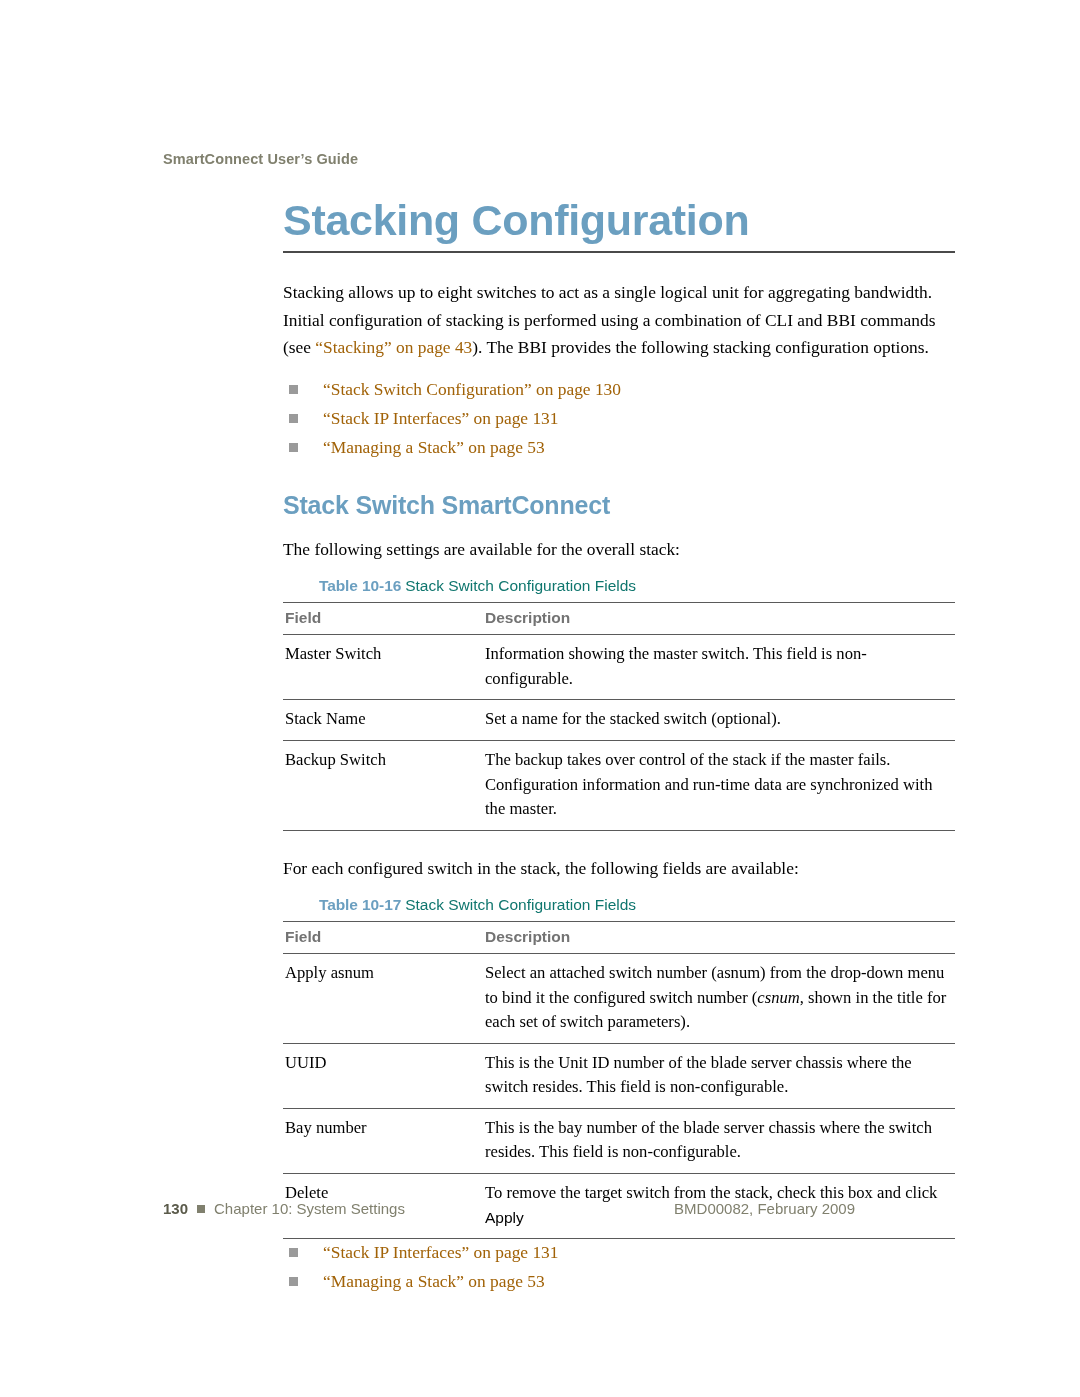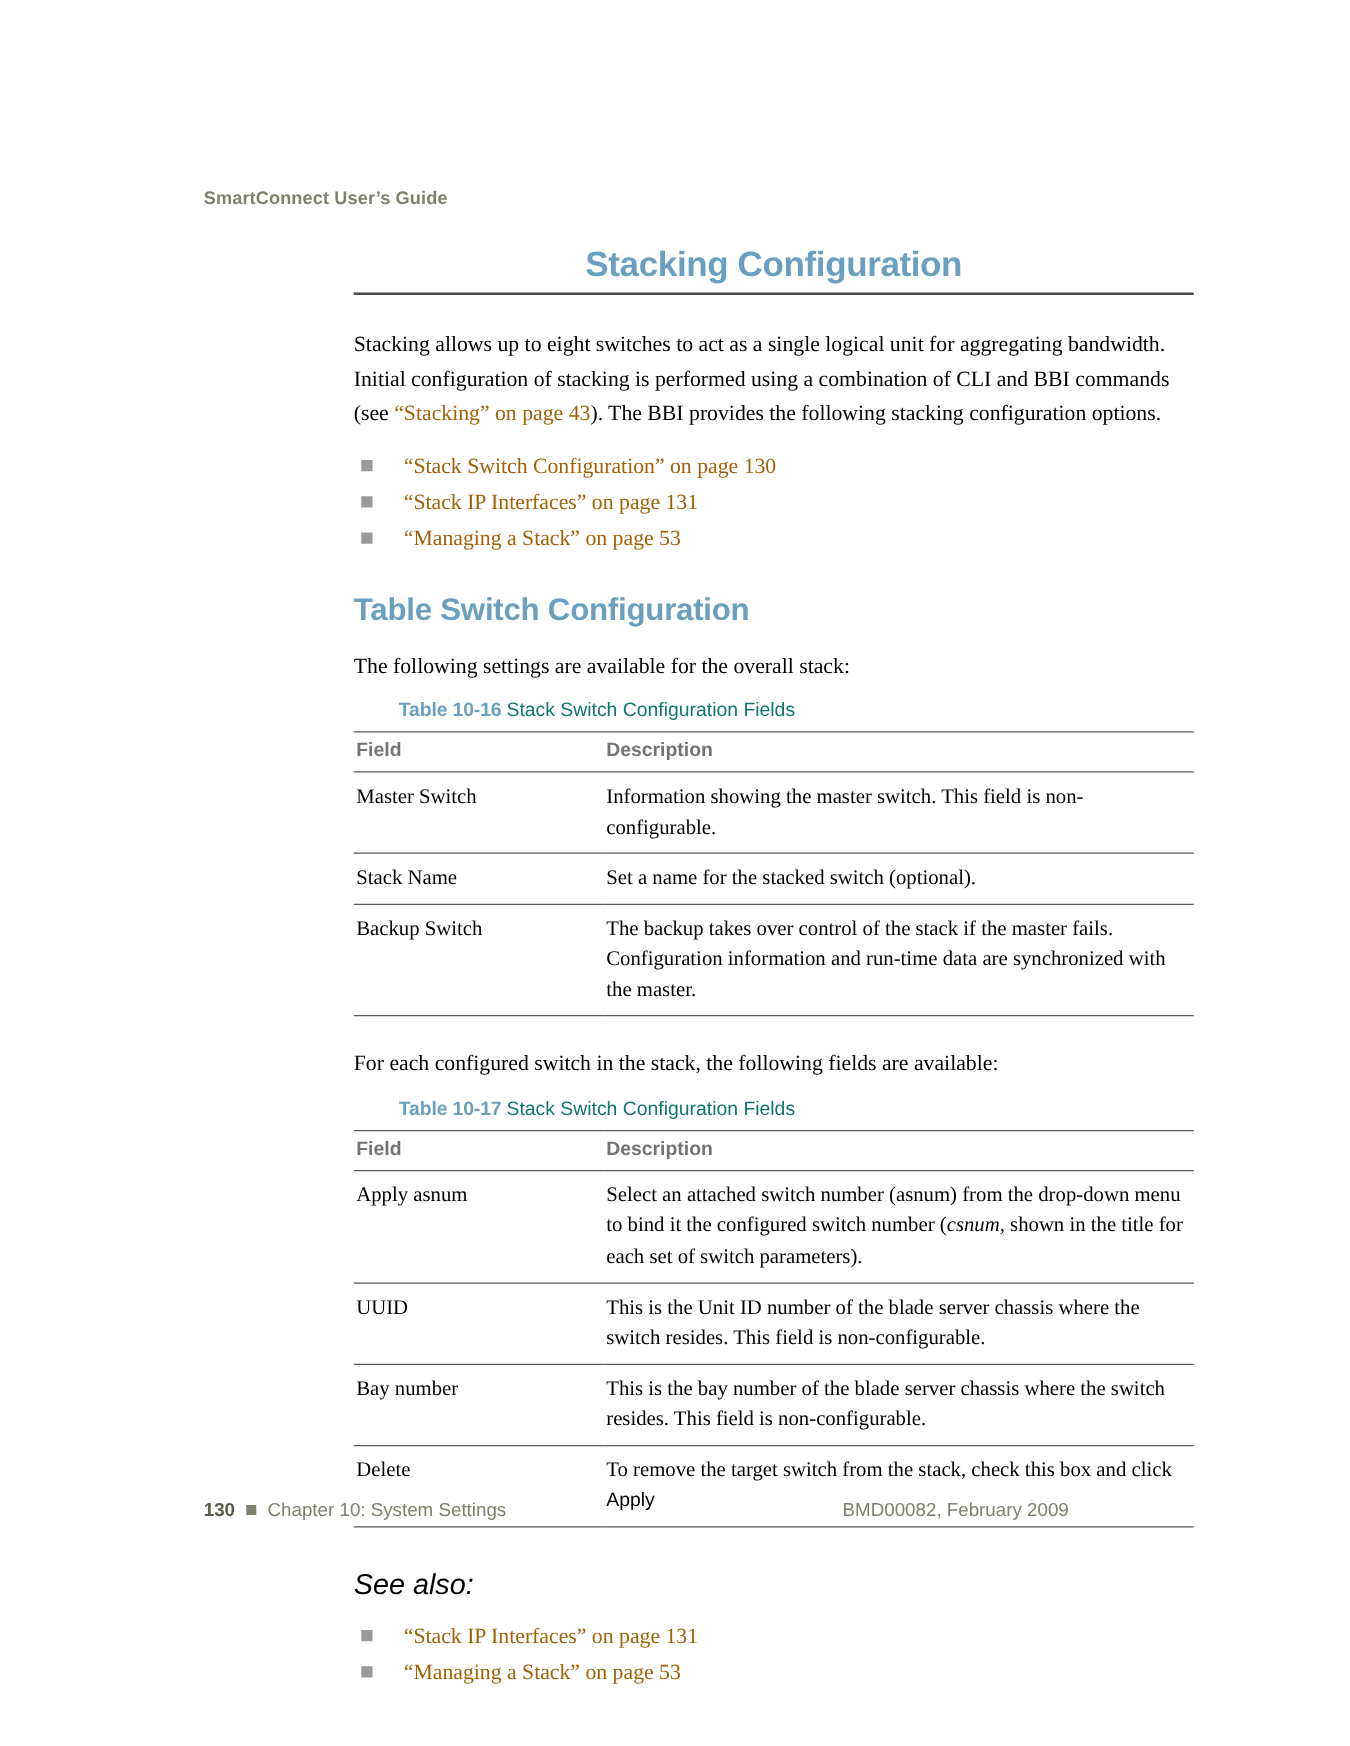--- a/index.html
+++ b/index.html
@@ -32,25 +32,25 @@
   .content {
     position: absolute;
     left: 283px;
     top: 196px;
     width: 672px;
   }
 
   h1.chapter-title {
     font-family: "Liberation Sans", sans-serif;
     font-weight: bold;
-    font-size: 28px;
+    font-size: 43px;
     color: #6b9fc0;
     margin: 0;
     padding: 0 0 6px 0;
-    text-align: center;
+    text-align: left;
     letter-spacing: -0.3px;
     line-height: 1.15;
   }
   .title-rule {
     border-top: 2px solid #4a4a4a;
     height: 0;
     margin: 0 0 26px 0;
   }
 
   p.body-text {
@@ -205,21 +205,21 @@
     <div class="title-rule"></div>
 
     <p class="body-text"><span>Stacking allows up to eight switches to act as a single logical unit for aggregating bandwidth. Initial configuration of stacking is performed using a combination of CLI and BBI commands (see </span><span class="xref">“Stacking” on page 43</span><span>). The BBI provides the following stacking configuration options.</span></p>
 
     <ul class="bullets">
       <li><span class="sq"></span><span class="xref">“Stack Switch Configuration” on page 130</span></li>
       <li><span class="sq"></span><span class="xref">“Stack IP Interfaces” on page 131</span></li>
       <li><span class="sq"></span><span class="xref">“Managing a Stack” on page 53</span></li>
     </ul>
 
-    <h2 class="section-title">Table Switch Configuration</h2>
+    <h2 class="section-title">Stack Switch SmartConnect</h2>
 
     <p class="body-text">The following settings are available for the overall stack:</p>
 
     <div class="table-block">
       <div class="table-caption"><span class="tnum">Table 10-16</span><span class="tlabel">Stack Switch Configuration Fields</span></div>
       <table class="doc-table">
         <colgroup>
             <col class="c1">
             <col class="c2">
           </colgroup>
@@ -275,21 +275,20 @@
             <td><span>This is the bay number of the blade server chassis where the switch resides. This field is non-configurable.</span></td>
           </tr>
           <tr>
             <td>Delete</td>
             <td><span>To remove the target switch from the stack, check this box and click </span><span class="ui">Apply</span></td>
           </tr>
         </tbody>
       </table>
     </div>
 
-    <h3 class="see-also">See also:</h3>
 
     <ul class="bullets">
       <li><span class="sq"></span><span class="xref">“Stack IP Interfaces” on page 131</span></li>
       <li><span class="sq"></span><span class="xref">“Managing a Stack” on page 53</span></li>
     </ul>
 
   </div>
 
   <div class="footer">
     <div class="left">

